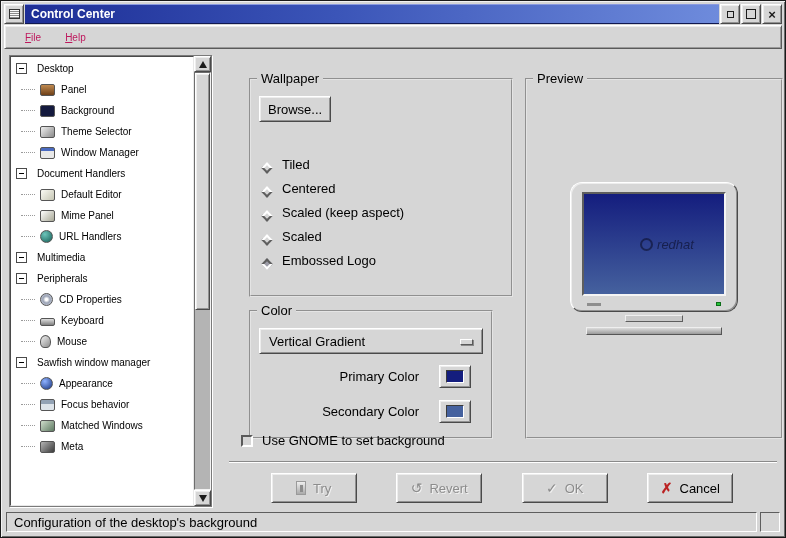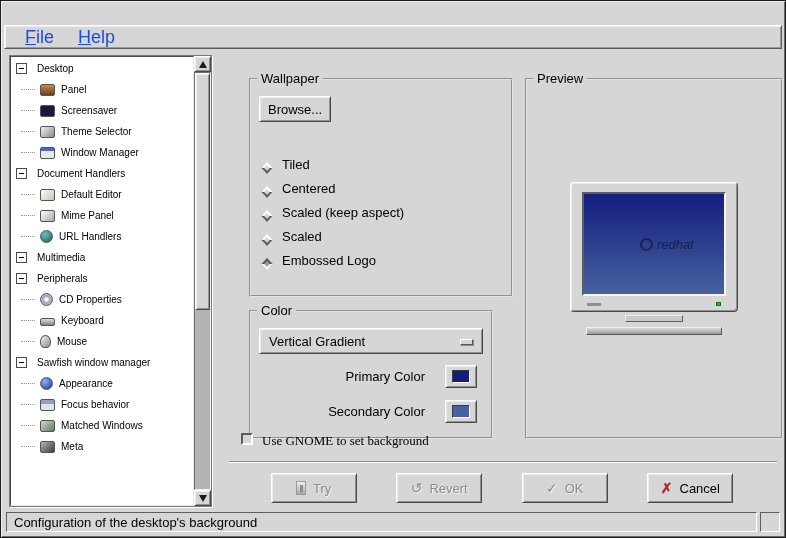--- a/index.html
+++ b/index.html
@@ -36,21 +36,21 @@
   .g-close { font-size:13px; font-weight:bold; color:#1a1a1a; line-height:1; }
 
   
   .menubar {
     position:absolute; left:3px; top:24px; right:3px; height:24px;
     display:flex; align-items:center; padding-left:10px; gap:4px;
     border-top:1px solid #fff; border-left:1px solid #fff;
     border-right:1px solid #5a5a5a; border-bottom:1px solid #5a5a5a;
     box-shadow: inset 1px 1px 0 #ededed, inset -1px -1px 0 #9a9a9a;
   }
-  .menu-item { display:inline-block; padding:8px 10px; font-size:18px; color:#1d4ed8; }
+  .menu-item { display:inline-block; padding:8px 10px; font-size:10px; color:#be185d; }
   .menu-item::first-letter { text-decoration:underline; }
 
   
   .tree-box {
     position:absolute; left:8px; top:54px; width:203px; height:452px;
     display:flex; border:1px solid #7a7a7a;
     box-shadow: 1px 1px 0 #fff;
   }
   .tree-list { flex:1; background:#ffffff; border:1px solid; border-color:#4a4a4a #e8e8e8 #e8e8e8 #4a4a4a; padding-top:1px; overflow:hidden; }
   .trow { height:21px; display:flex; align-items:center; padding-left:5px; font-size:10px; color:#000; cursor:default; }
@@ -120,32 +120,32 @@
   .radio-group { margin:26px 0 0 12px; }
   .radio-row { height:24px; display:flex; align-items:flex-end; gap:11px; }
   .radio {
     width:8px; height:8px; transform:rotate(45deg); background:#d6d6d6; flex:none;
     border:2px solid; border-color:#fff #5e5e5e #5e5e5e #fff;
   }
   .radio.checked { border-color:#5e5e5e #fff #fff #5e5e5e; background:#9d9da8; }
   .rtext { font-size:13px; }
 
   .color-om { margin:10px 8px 0 8px; }
-  .color-row { display:flex; align-items:center; justify-content:flex-end; gap:20px; margin-top:9px; padding-right:14px; height:26px; }
+  .color-row { display:flex; align-items:center; justify-content:flex-end; gap:20px; margin-top:9px; padding-right:20px; height:26px; }
   .clabel { font-size:13px; }
   .swatch { width:32px; height:23px; display:flex; align-items:center; justify-content:center; }
   .swatch-inner { width:20px; height:13px; border:1px solid; border-color:#3a3a3a #fff #fff #3a3a3a; display:block; }
 
-  .gnome-check { position:absolute; left:240px; top:432px; display:flex; gap:9px;font-family:Liberation Serif, serif; }
+  .gnome-check { position:absolute; left:240px; top:432px; display:flex; align-items:center; gap:9px; }
   .checkbox { width:12px; height:12px; background:#d6d6d6; flex:none;
     border:2px solid; border-color:#5a5a5a #fff #fff #5a5a5a; }
   .cktext { font-size:13px; }
 
   
-  .monitor { width:168px; height:130px; border-radius:4px; position:relative; margin:96px auto 0; }
+  .monitor { width:168px; height:130px; border-radius:12px; position:relative; margin:96px auto 0; }
   .screen {
     position:absolute; left:11px; top:9px; right:11px; bottom:15px;
     border:2px solid; border-color:#5e5e5e #f4f4f4 #f4f4f4 #5e5e5e;
     display:flex; align-items:center; justify-content:center; gap:4px;
     background:linear-gradient(180deg,#141d7e,#45619e);
   }
   .logo { display:flex; align-items:center; gap:4px; color:rgba(5,5,25,0.55); font-size:13px; font-style:italic; padding-left:26px; }
   .logo-ring { width:13px; height:13px; border:2px solid rgba(5,5,25,0.5); border-radius:50%; display:block; }
   .mon-dash { position:absolute; left:16px; bottom:5px; width:14px; height:3px; background:#8e8e8e; }
   .led { position:absolute; right:16px; bottom:5px; width:5px; height:4px; background:#27c23a; border:1px solid #0c6e18; }
@@ -164,20 +164,37 @@
 
   .statusbar { position:absolute; left:3px; right:3px; bottom:3px; height:24px; display:flex; gap:3px; padding:2px 2px 2px 2px; align-items:stretch; }
   .status-inner { flex:1; border:1px solid; border-color:#5e5e5e #fff #fff #5e5e5e; display:flex; align-items:center; padding-left:7px; font-size:13px; }
   .status-grip { width:20px; border:1px solid; border-color:#5e5e5e #fff #fff #5e5e5e; }
 </style>
 </head>
 <body>
 
 <div class="window">
 
+  <div class="titlebar">
+    <div class="tb-btn raised">
+      <span class="wm-icon"></span>
+    </div>
+    <div class="tb-title">
+      <span>Control Center</span>
+    </div>
+    <div class="tb-btn raised">
+      <span class="g-min"></span>
+    </div>
+    <div class="tb-btn raised">
+      <span class="g-max"></span>
+    </div>
+    <div class="tb-btn raised">
+      <span class="g-close">×</span>
+    </div>
+  </div>
 
   <div class="menubar">
     <span class="menu-item">File</span>
     <span class="menu-item">Help</span>
   </div>
 
   <div class="tree-box">
     <div class="tree-list">
 
       <div class="trow cat">
@@ -193,21 +210,21 @@
         <span class="row-content">
           <span class="ti i-panel"></span>
           <span class="rlabel">Panel</span>
         </span>
       </div>
 
       <div class="trow child">
         <span class="connector"></span>
         <span class="row-content">
           <span class="ti i-screensaver"></span>
-          <span class="rlabel">Screensaver</span>
+          <span class="rlabel">Background</span>
         </span>
       </div>
 
       <div class="trow child">
         <span class="connector"></span>
         <span class="row-content">
           <span class="ti i-theme"></span>
           <span class="rlabel">Theme Selector</span>
         </span>
       </div>

